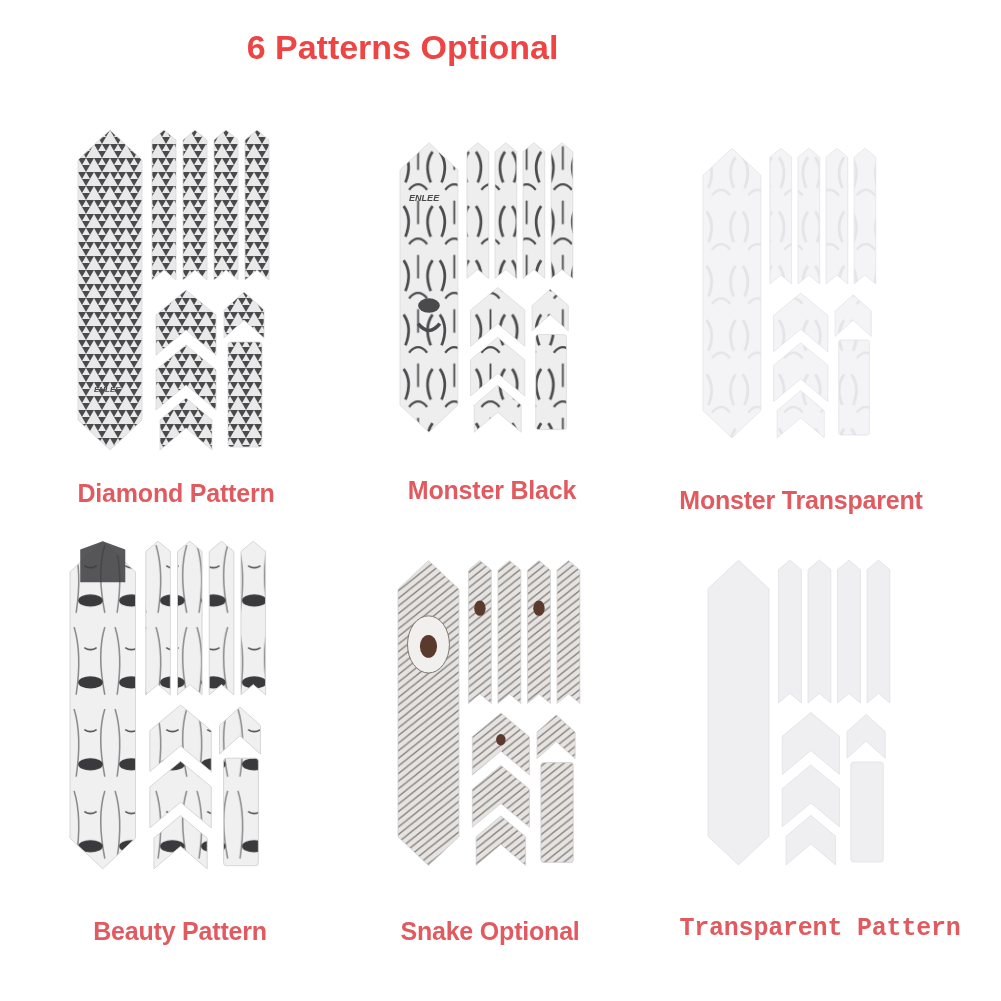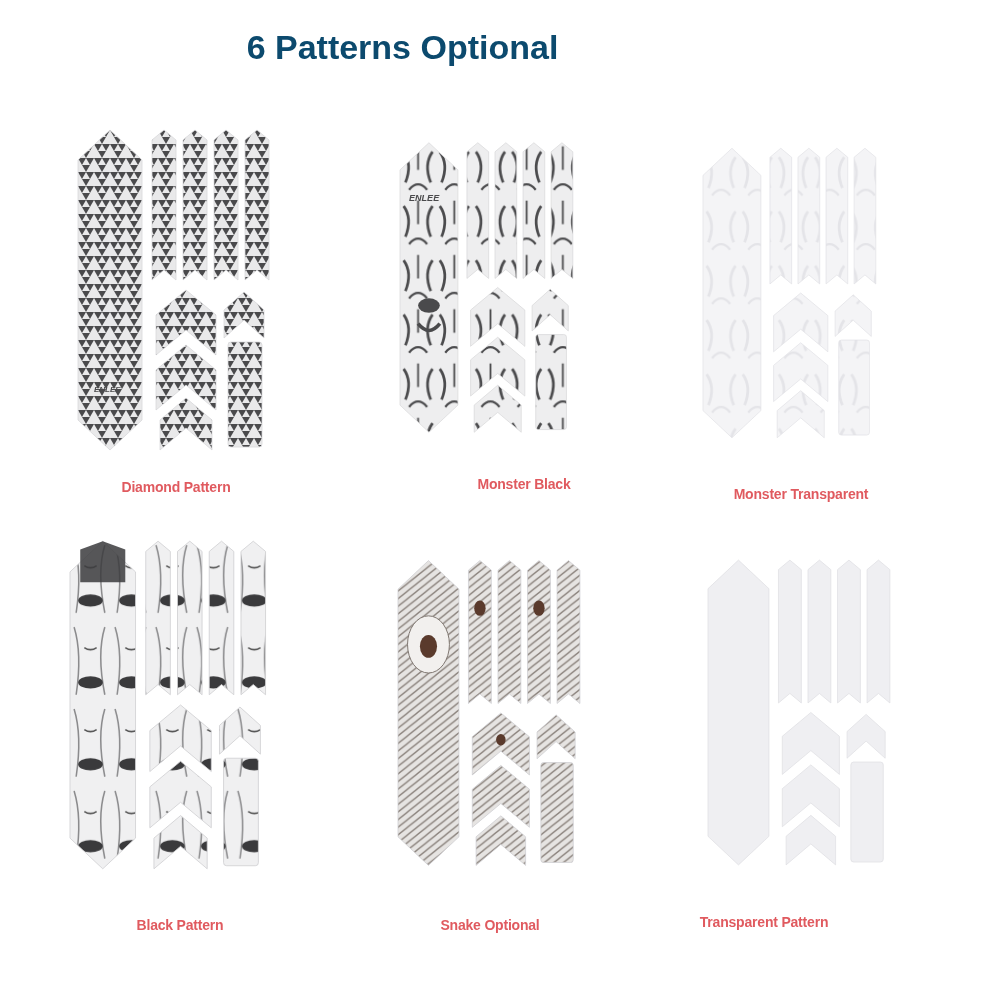--- a/index.html
+++ b/index.html
@@ -1,22 +1,22 @@
 <!DOCTYPE html>
 <html><head>
 <meta charset="utf-8">
 <style>
   html, body { margin: 0; padding: 0; background: #ffffff; }
   body { width: 1001px; height: 1001px; position: relative; overflow: hidden;
          font-family: "Liberation Sans", "DejaVu Sans", sans-serif; }
   .title { position: absolute; left: 0; width: 805px; top: 28px; text-align: center;
-           font-size: 34px; font-weight: bold; color: #0c4a6e; letter-spacing: 0px; }
+           font-size: 34px; font-weight: bold; color: #ef4444; letter-spacing: 0px; }
   .panel { position: absolute; }
   .panel svg { display: block; overflow: visible; }
-  .label { position: absolute; font-size: 14px; font-weight: bold; color: #e05a5f;
+  .label { position: absolute; font-size: 25px; font-weight: bold; color: #e05a5f;
            white-space: nowrap; transform: translateX(-50%); letter-spacing: -0.2px; }
 </style>
 </head>
 <body>
 
 <div class="title">6 Patterns Optional</div>
 
 <svg width="0" height="0" style="position:absolute">
   <defs>
 
@@ -93,21 +93,21 @@
       <polygon points="78,240 108,215 138,240 138,280 108,255 78,280"></polygon>
       <polygon points="82,290 108,268 134,290 134,320 108,298 82,320"></polygon>
       <polygon points="146,180 166,162 186,180 186,208 166,190 146,208"></polygon>
       <rect x="150" y="212" width="34" height="105" rx="3"></rect>
     </g>
     <text x="10" y="64" font-family="Liberation Sans, sans-serif" font-size="10" font-style="italic" font-weight="bold" fill="#4a4a4c">ENLEE</text>
     <ellipse cx="32" cy="180" rx="12" ry="8" fill="#4a4a4c"></ellipse>
     <path d="M20 200 Q32 215 44 200" stroke="#4a4a4c" stroke-width="4" fill="none"></path>
   </svg>
 </div>
-<div class="label" style="left:492px;top:476px;margin-left:32px;">Monster Black</div>
+<div class="label" style="left:492px;top:476px;">Monster Black</div>
 
 <div class="panel" style="left:703px;top:138px;">
   <svg width="190" height="310" viewBox="0 0 210 320">
     <g fill="url(#pat-monster-t)" stroke="#e2e2e6" stroke-width="0.8">
       <polygon points="0,30 32,0 64,30 64,290 32,320 0,290"></polygon>
       <polygon points="74,10 86,0 98,10 98,150 86,140 74,150"></polygon>
       <polygon points="105,10 117,0 129,10 129,150 117,140 105,150"></polygon>
       <polygon points="136,10 148,0 160,10 160,150 148,140 136,150"></polygon>
       <polygon points="167,10 179,0 191,10 191,150 179,140 167,150"></polygon>
       <polygon points="78,185 108,160 138,185 138,225 108,200 78,225"></polygon>
@@ -130,21 +130,21 @@
       <polygon points="167,10 179,0 191,10 191,150 179,140 167,150"></polygon>
       <polygon points="78,185 108,160 138,185 138,225 108,200 78,225"></polygon>
       <polygon points="78,240 108,215 138,240 138,280 108,255 78,280"></polygon>
       <polygon points="82,290 108,268 134,290 134,320 108,298 82,320"></polygon>
       <polygon points="146,180 166,162 186,180 186,208 166,190 146,208"></polygon>
       <rect x="150" y="212" width="34" height="105" rx="3"></rect>
     </g>
     <path d="M10 8 L32 0 L54 8 L54 40 L10 40 Z" fill="#3b3b3d" opacity="0.85"></path>
   </svg>
 </div>
-<div class="label" style="left:180px;top:917px;">Black Pattern</div>
+<div class="label" style="left:180px;top:917px;">Beauty Pattern</div>
 
 <div class="panel" style="left:398px;top:548px;">
   <svg width="200" height="330" viewBox="0 0 210 320">
     <g fill="url(#pat-snake)" stroke="#cfcfd2" stroke-width="0.8">
       <polygon points="0,30 32,0 64,30 64,290 32,320 0,290"></polygon>
       <polygon points="74,10 86,0 98,10 98,150 86,140 74,150"></polygon>
       <polygon points="105,10 117,0 129,10 129,150 117,140 105,150"></polygon>
       <polygon points="136,10 148,0 160,10 160,150 148,140 136,150"></polygon>
       <polygon points="167,10 179,0 191,10 191,150 179,140 167,150"></polygon>
       <polygon points="78,185 108,160 138,185 138,225 108,200 78,225"></polygon>
@@ -171,13 +171,13 @@
       <polygon points="136,10 148,0 160,10 160,150 148,140 136,150"></polygon>
       <polygon points="167,10 179,0 191,10 191,150 179,140 167,150"></polygon>
       <polygon points="78,185 108,160 138,185 138,225 108,200 78,225"></polygon>
       <polygon points="78,240 108,215 138,240 138,280 108,255 78,280"></polygon>
       <polygon points="82,290 108,268 134,290 134,320 108,298 82,320"></polygon>
       <polygon points="146,180 166,162 186,180 186,208 166,190 146,208"></polygon>
       <rect x="150" y="212" width="34" height="105" rx="3"></rect>
     </g>
   </svg>
 </div>
-<div class="label" style="left:764px;top:914px;">Transparent Pattern</div>
+<div class="label" style="left:820px;top:914px;font-family:Liberation Mono, monospace;">Transparent Pattern</div>
 
 </body></html>

